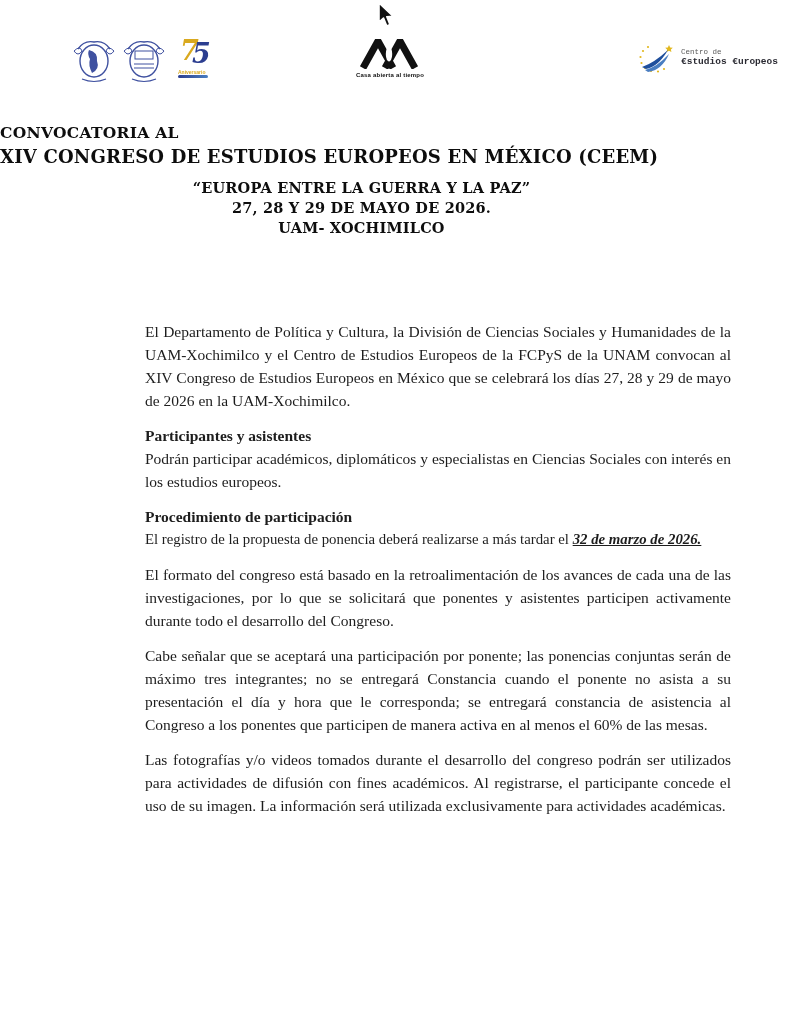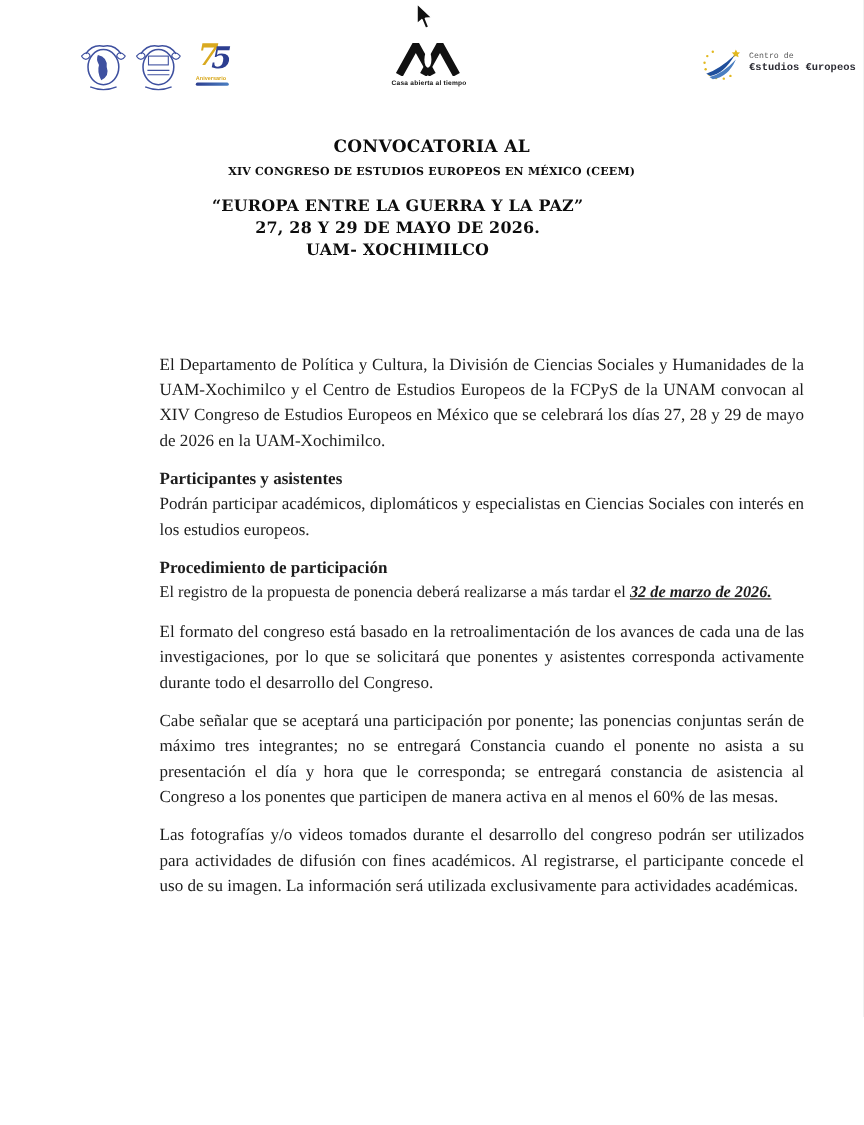--- a/index.html
+++ b/index.html
@@ -29,25 +29,25 @@
   .cee-logo{position:absolute;left:638px;top:41px;display:flex;align-items:center;gap:5px;}
   .cee-text{display:flex;flex-direction:column;line-height:1.15;font-family:Liberation Mono, monospace;}
   .cee-text .l1{font-size:7.5px;color:#5a5a5a;}
   .cee-text .l2{font-size:9.5px;font-weight:bold;color:#2b2b33;}
 
   
   .cursor{position:absolute;left:376px;top:2px;z-index:50;}
 
   
   .title-block{
-    position:absolute;left:0;top:121px;width:785px;text-align:center;
+    position:absolute;left:0;top:121px;width:785px;text-align:left;
     font-family:"DejaVu Serif",serif;font-weight:bold;color:#0d0d0d;
   }
   .title-block .t1{font-size:15.5px;line-height:24px;letter-spacing:.3px;}
-  .title-block .t2{font-size:10px;line-height:24px;letter-spacing:.2px;}
+  .title-block .t2{font-size:18px;line-height:24px;letter-spacing:.2px;}
   .subtitle-block{
     position:absolute;left:0;top:178px;width:723px;text-align:center;
     font-family:"DejaVu Serif",serif;font-weight:bold;color:#0d0d0d;
   }
   .subtitle-block div{font-size:14.5px;line-height:20px;letter-spacing:.2px;}
 
   
   .body-block{
     position:absolute;left:100px;top:320px;width:586px;
     font-size:15.5px;line-height:23px;text-align:justify;margin-left:45px;
@@ -148,21 +148,21 @@
 
     <p class="para">El Departamento de Política y Cultura, la División de Ciencias Sociales y Humanidades de la UAM-Xochimilco y el Centro de Estudios Europeos de la FCPyS de la UNAM convocan al XIV Congreso de Estudios Europeos en México que se celebrará los días 27, 28 y 29 de mayo de 2026 en la UAM-Xochimilco.</p>
 
     <p class="heading">Participantes y asistentes</p>
     <p class="para">Podrán participar académicos, diplomáticos y especialistas en Ciencias Sociales con interés en los estudios europeos.</p>
 
     <p class="heading">Procedimiento de participación</p>
 
     <p class="para deadline"><span>El registro de la propuesta de ponencia deberá realizarse a más tardar el </span><span class="date-strong">32 de marzo de 2026. </span></p>
 
-    <p class="para">El formato del congreso está basado en la retroalimentación de los avances de cada una de las investigaciones, por lo que se solicitará que ponentes y asistentes corresponda activamente durante todo el desarrollo del Congreso.</p>
+    <p class="para">El formato del congreso está basado en la retroalimentación de los avances de cada una de las investigaciones, por lo que se solicitará que ponentes y asistentes participen activamente durante todo el desarrollo del Congreso.</p>
 
     <p class="para">Cabe señalar que se aceptará una participación por ponente; las ponencias conjuntas serán de máximo tres integrantes; no se entregará Constancia cuando el ponente no asista a su presentación el día y hora que le corresponda; se entregará constancia de asistencia al Congreso a los ponentes que participen de manera activa en al menos el 60% de las mesas.</p>
 
     <p class="para">Las fotografías y/o videos tomados durante el desarrollo del congreso podrán ser utilizados para actividades de difusión con fines académicos. Al registrarse, el participante concede el uso de su imagen. La información será utilizada exclusivamente para actividades académicas.</p>
 
   </div>
 
 </div>
 
 </body></html>

